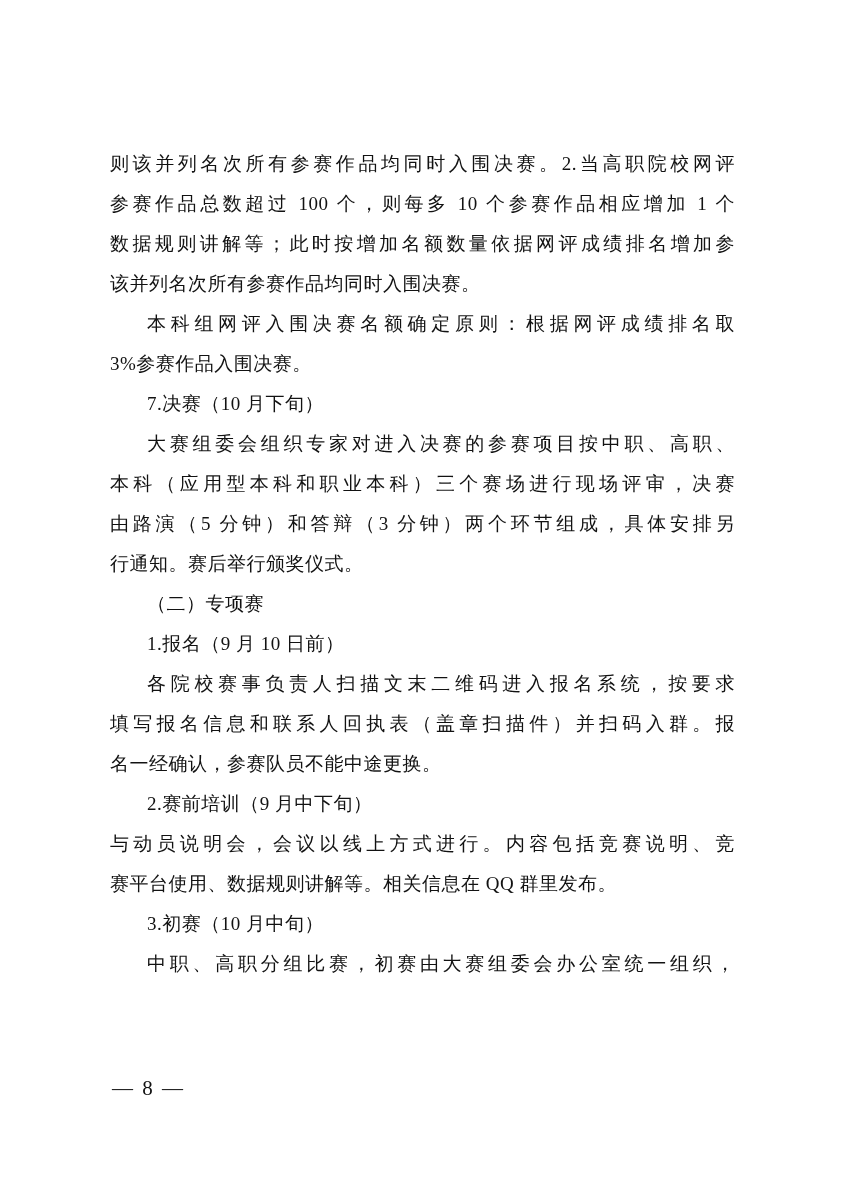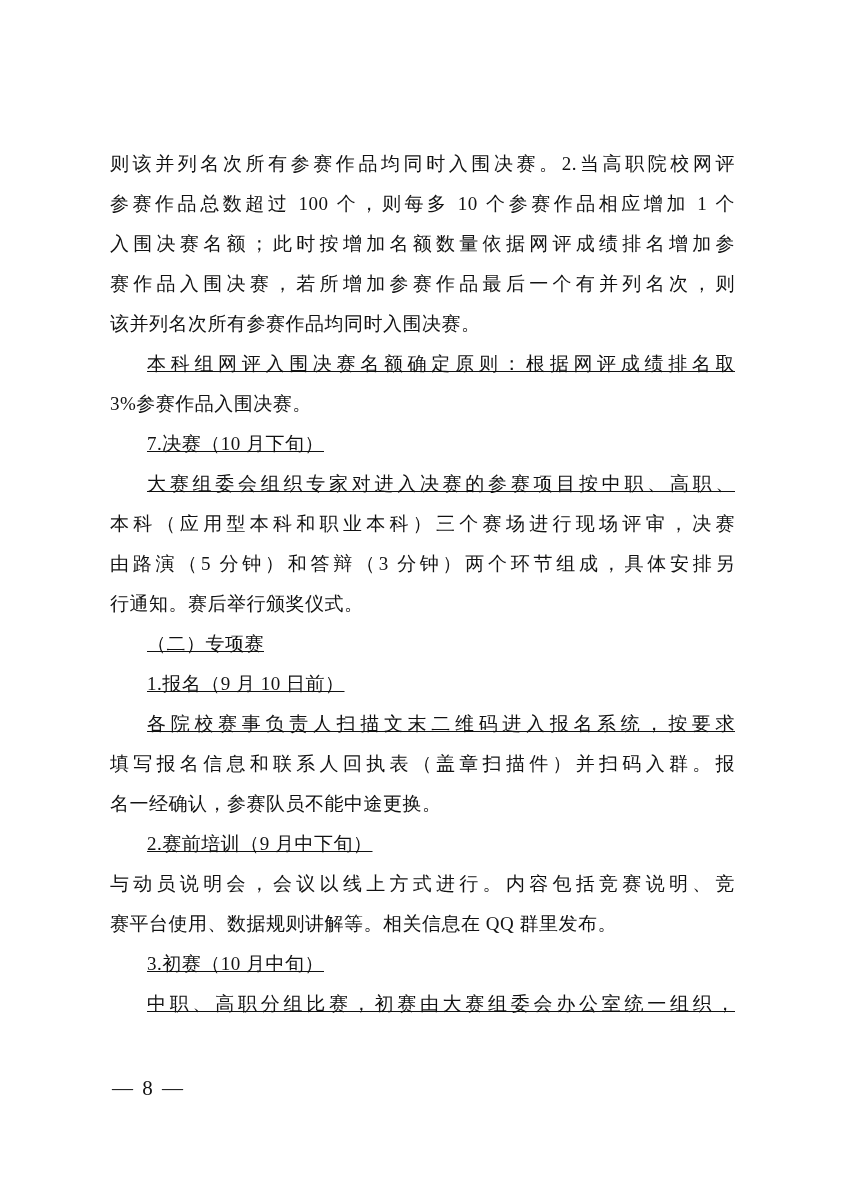--- a/index.html
+++ b/index.html
@@ -33,40 +33,38 @@
     white-space: nowrap;
     letter-spacing: 0.5px;
   }
   .stretch {
     white-space: normal;
     text-align: justify;
     text-align-last: justify;
   }
   .indent {
     text-indent: 37px;
-    text-decoration: underline;
   }
   .footer {
     position: absolute;
     left: 112px;
     top: 1076px;
     font-size: 21px;
     letter-spacing: 2px;
     color: #121212;
   }
 </style>
 </head>
 <body>
 
 <div class="page">
   <div class="content">
     <div class="line stretch">则该并列名次所有参赛作品均同时入围决赛。2.当高职院校网评</div>
     <div class="line stretch">参赛作品总数超过 100 个，则每多 10 个参赛作品相应增加 1 个</div>
-    <div class="line stretch">入围决赛名额；此时按增加名额数量依据网评成绩排名增加参</div>
-    <div class="line stretch">赛作品入围决赛，若所增加参赛作品最后一个有并列名次，则</div>
+    <div class="line stretch">数据规则讲解等；此时按增加名额数量依据网评成绩排名增加参</div>
     <div class="line">该并列名次所有参赛作品均同时入围决赛。</div>
     <div class="line indent stretch">本科组网评入围决赛名额确定原则：根据网评成绩排名取</div>
     <div class="line">3%参赛作品入围决赛。</div>
     <div class="line indent">7.决赛（10 月下旬）</div>
     <div class="line indent stretch">大赛组委会组织专家对进入决赛的参赛项目按中职、高职、</div>
     <div class="line stretch">本科（应用型本科和职业本科）三个赛场进行现场评审，决赛</div>
     <div class="line stretch">由路演（5 分钟）和答辩（3 分钟）两个环节组成，具体安排另</div>
     <div class="line">行通知。赛后举行颁奖仪式。</div>
     <div class="line indent">（二）专项赛</div>
     <div class="line indent">1.报名（9 月 10 日前）</div>

